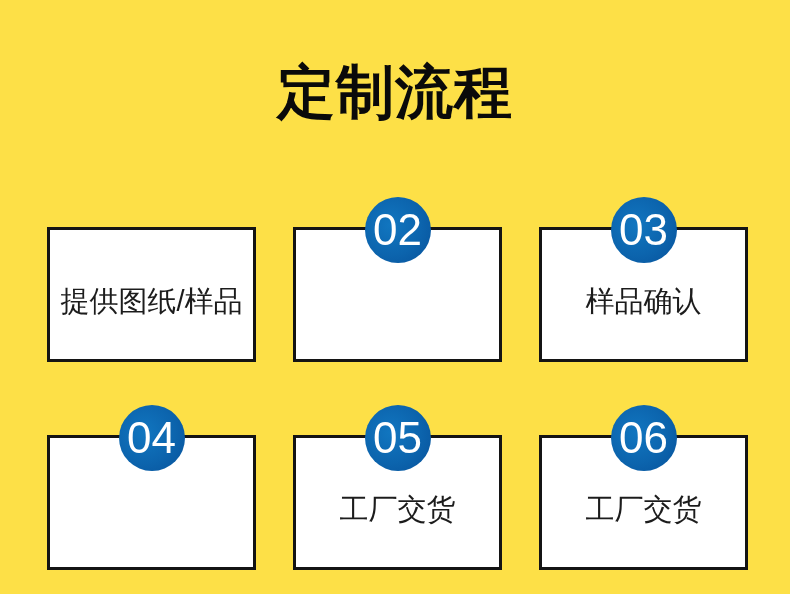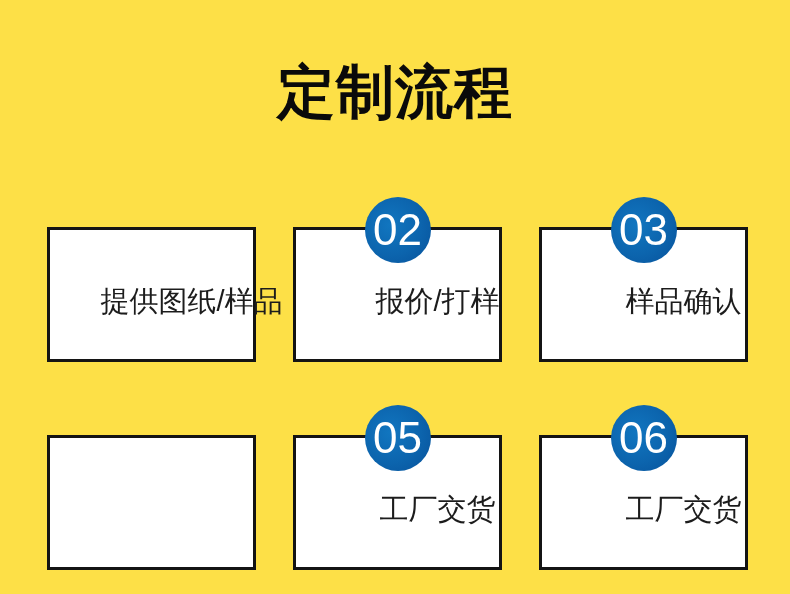--- a/index.html
+++ b/index.html
@@ -58,49 +58,50 @@
   }
   .label {
     position: absolute;
     left: 0;
     top: 56px;
     width: 100%;
     text-align: center;
     font-size: 29px;
     color: #1c1c1c;
     line-height: 1.1;
-    margin-left: 40px;
   }
 </style>
 </head>
 <body>
 
 <div class="canvas">
 
   <div class="title">定制流程</div>
 
   <div class="step pos-0">
     <div class="label">提供图纸/样品</div>
   </div>
 
   <div class="step pos-1">
     <div class="badge">
       <span class="badge-num">02</span>
     </div>
-    <div class="label">报价/打样</div>
   </div>
 
   <div class="step pos-2">
     <div class="badge">
       <span class="badge-num">03</span>
     </div>
     <div class="label">样品确认</div>
   </div>
 
   <div class="step pos-3">
+    <div class="badge">
+      <span class="badge-num">04</span>
+    </div>
   </div>
 
   <div class="step pos-4">
     <div class="badge">
       <span class="badge-num">05</span>
     </div>
     <div class="label">工厂交货</div>
   </div>
 
   <div class="step pos-5">

